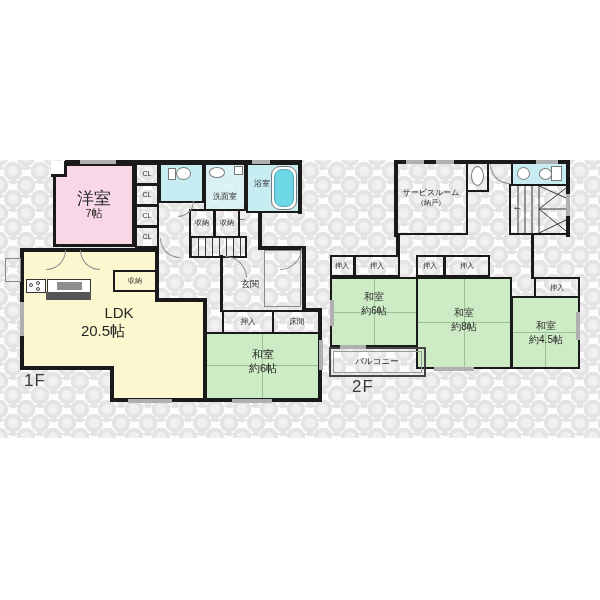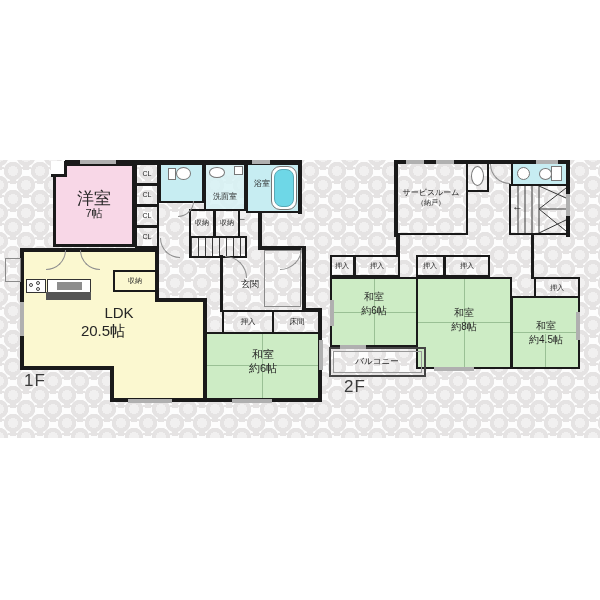--- a/index.html
+++ b/index.html
@@ -199,21 +199,21 @@
   <div class="lab" style="left:546px;top:325px;font-size:10px;">和室</div>
   <div class="lab" style="left:546px;top:339px;font-size:10px;">約4.5帖</div>
 
   <div class="room" style="left:534px;top:277px;width:46px;height:21px;"></div>
   <div class="lab" style="left:557px;top:288px;font-size:7px;">押入</div>
 
   <div style="position:absolute;left:329px;top:347px;width:97px;height:30px;box-sizing:border-box;border:2px solid #444;"></div>
   <div style="position:absolute;left:333px;top:351px;width:89px;height:22px;box-sizing:border-box;border:1px solid #999;"></div>
   <div class="lab" style="left:377px;top:362px;font-size:8.5px;">バルコニー</div>
 
-  <div class="floorlabel" style="left:344px;top:377px;">2F</div>
+  <div class="floorlabel" style="left:352px;top:377px;">2F</div>
 
   <div class="win" style="left:406px;top:160px;width:18px;height:4px;"></div>
   <div class="win" style="left:436px;top:160px;width:18px;height:4px;"></div>
   <div class="win" style="left:536px;top:160px;width:22px;height:4px;"></div>
   <div class="win" style="left:566px;top:194px;width:4px;height:22px;"></div>
   <div class="win" style="left:340px;top:345px;width:26px;height:4px;"></div>
   <div class="win" style="left:434px;top:367px;width:40px;height:4px;"></div>
   <div class="win" style="left:576px;top:312px;width:4px;height:28px;"></div>
   <div class="win" style="left:330px;top:300px;width:4px;height:26px;"></div>
 

